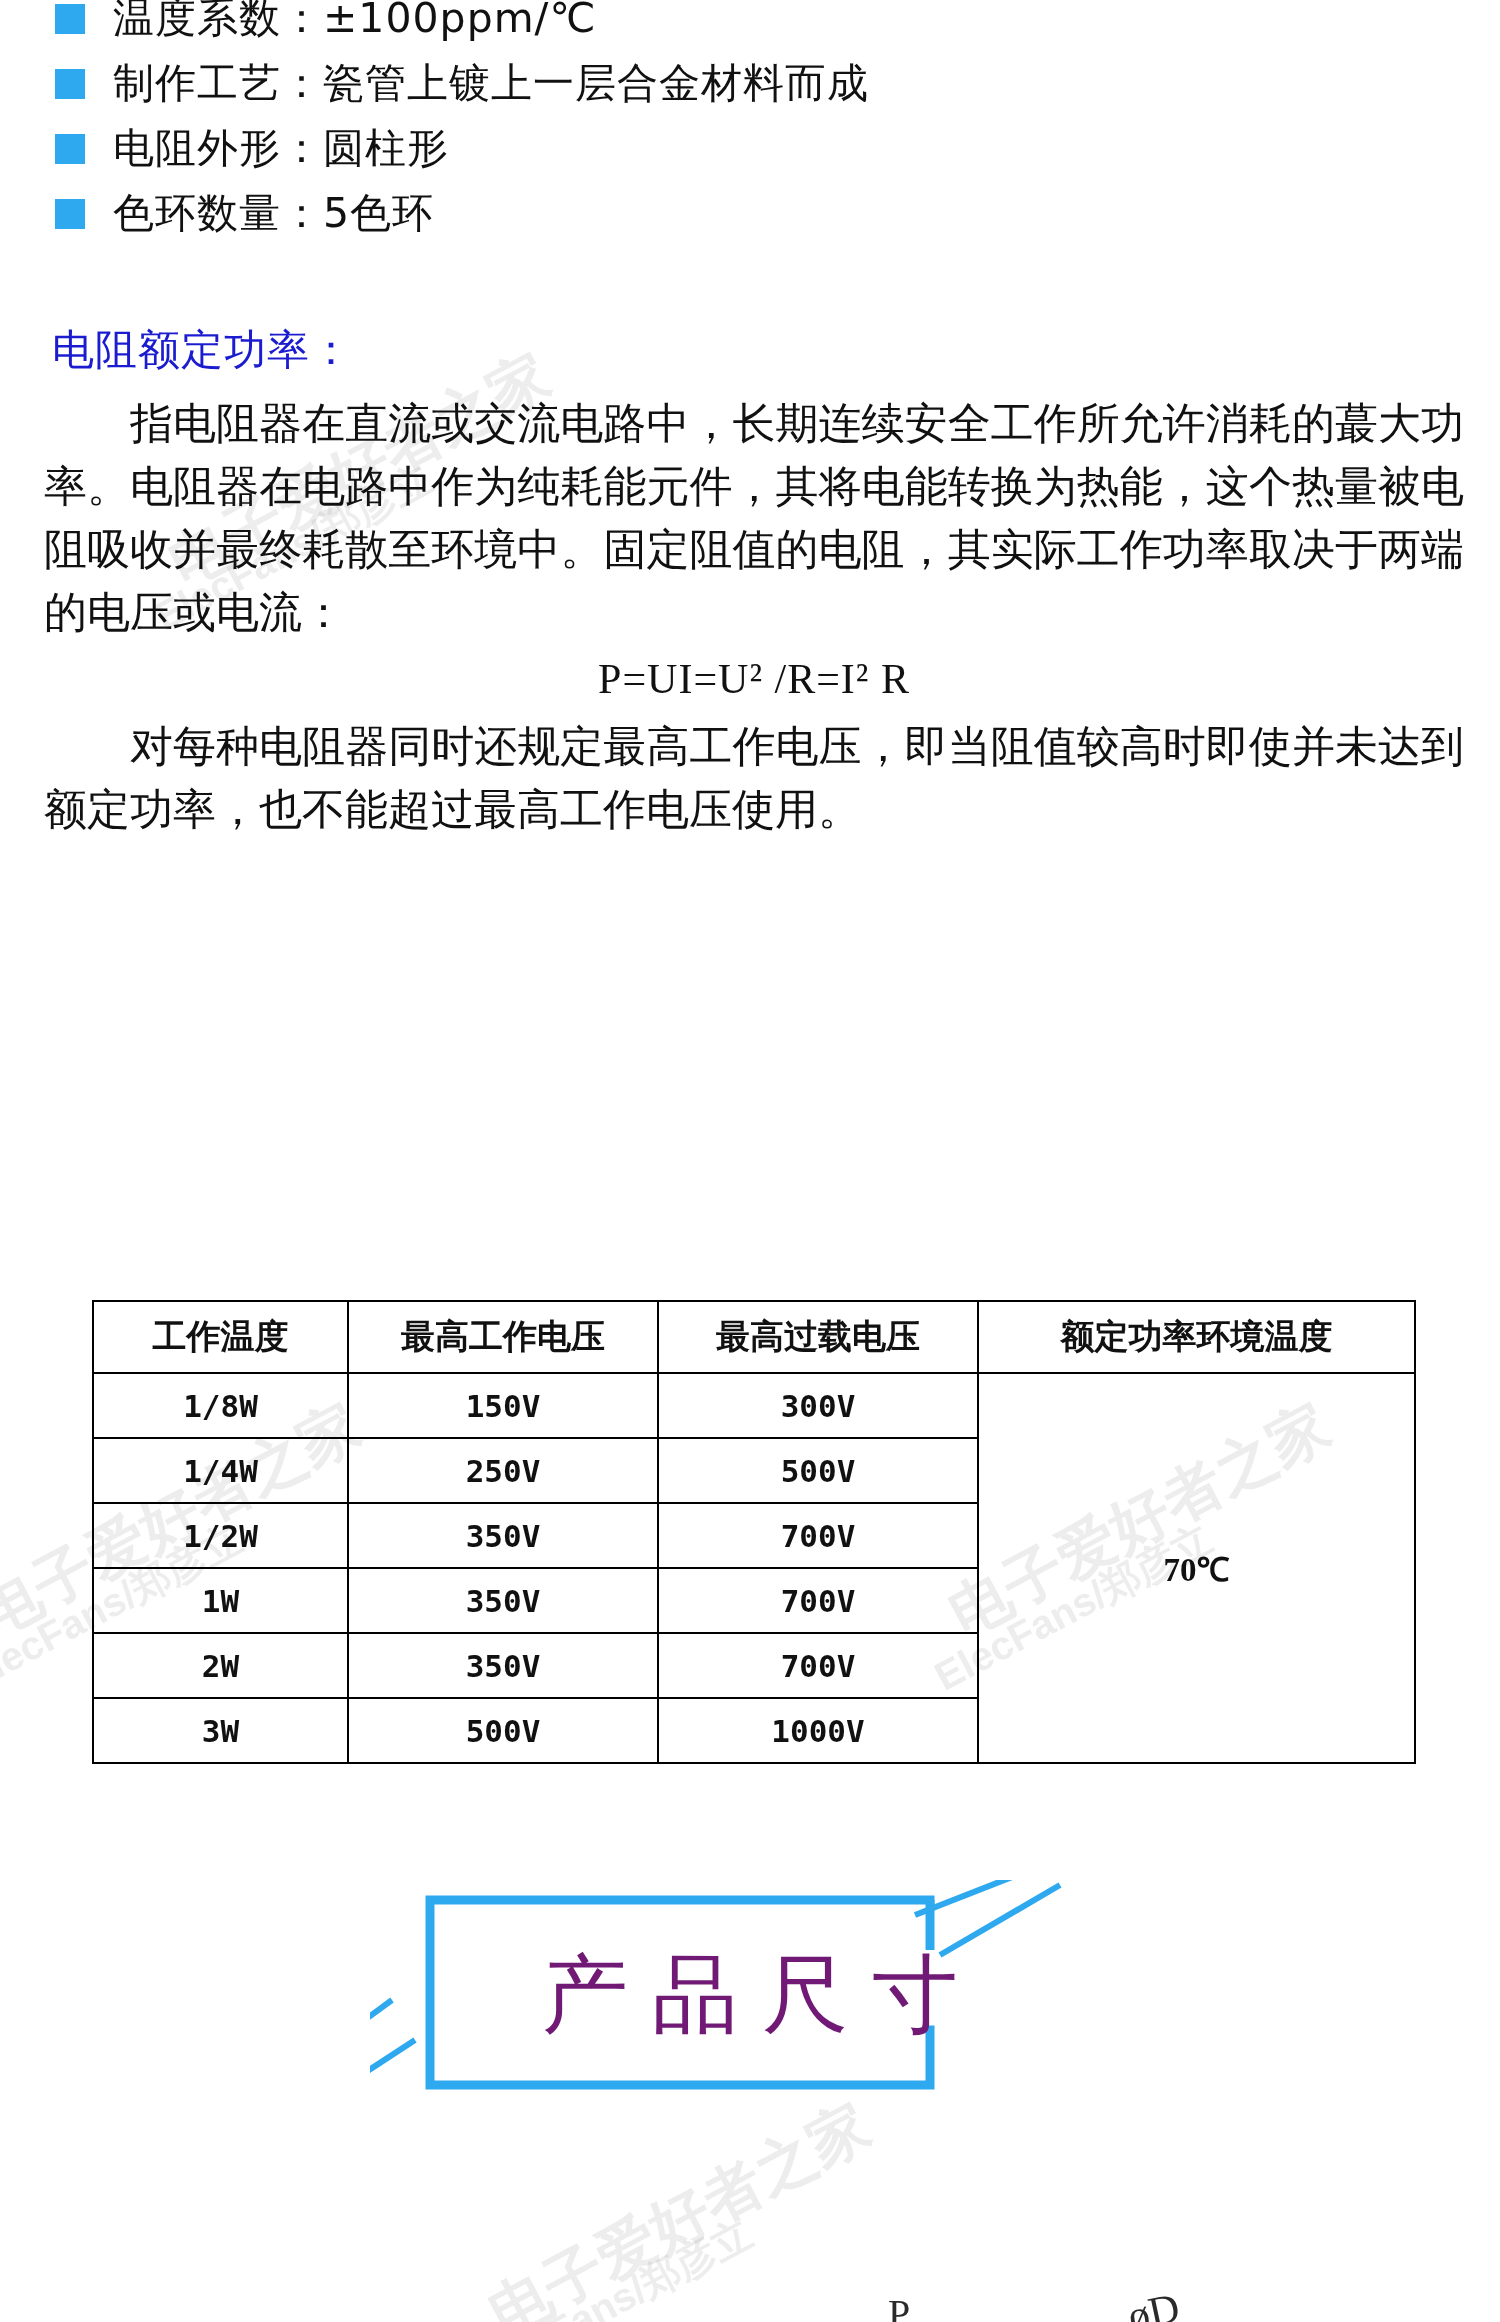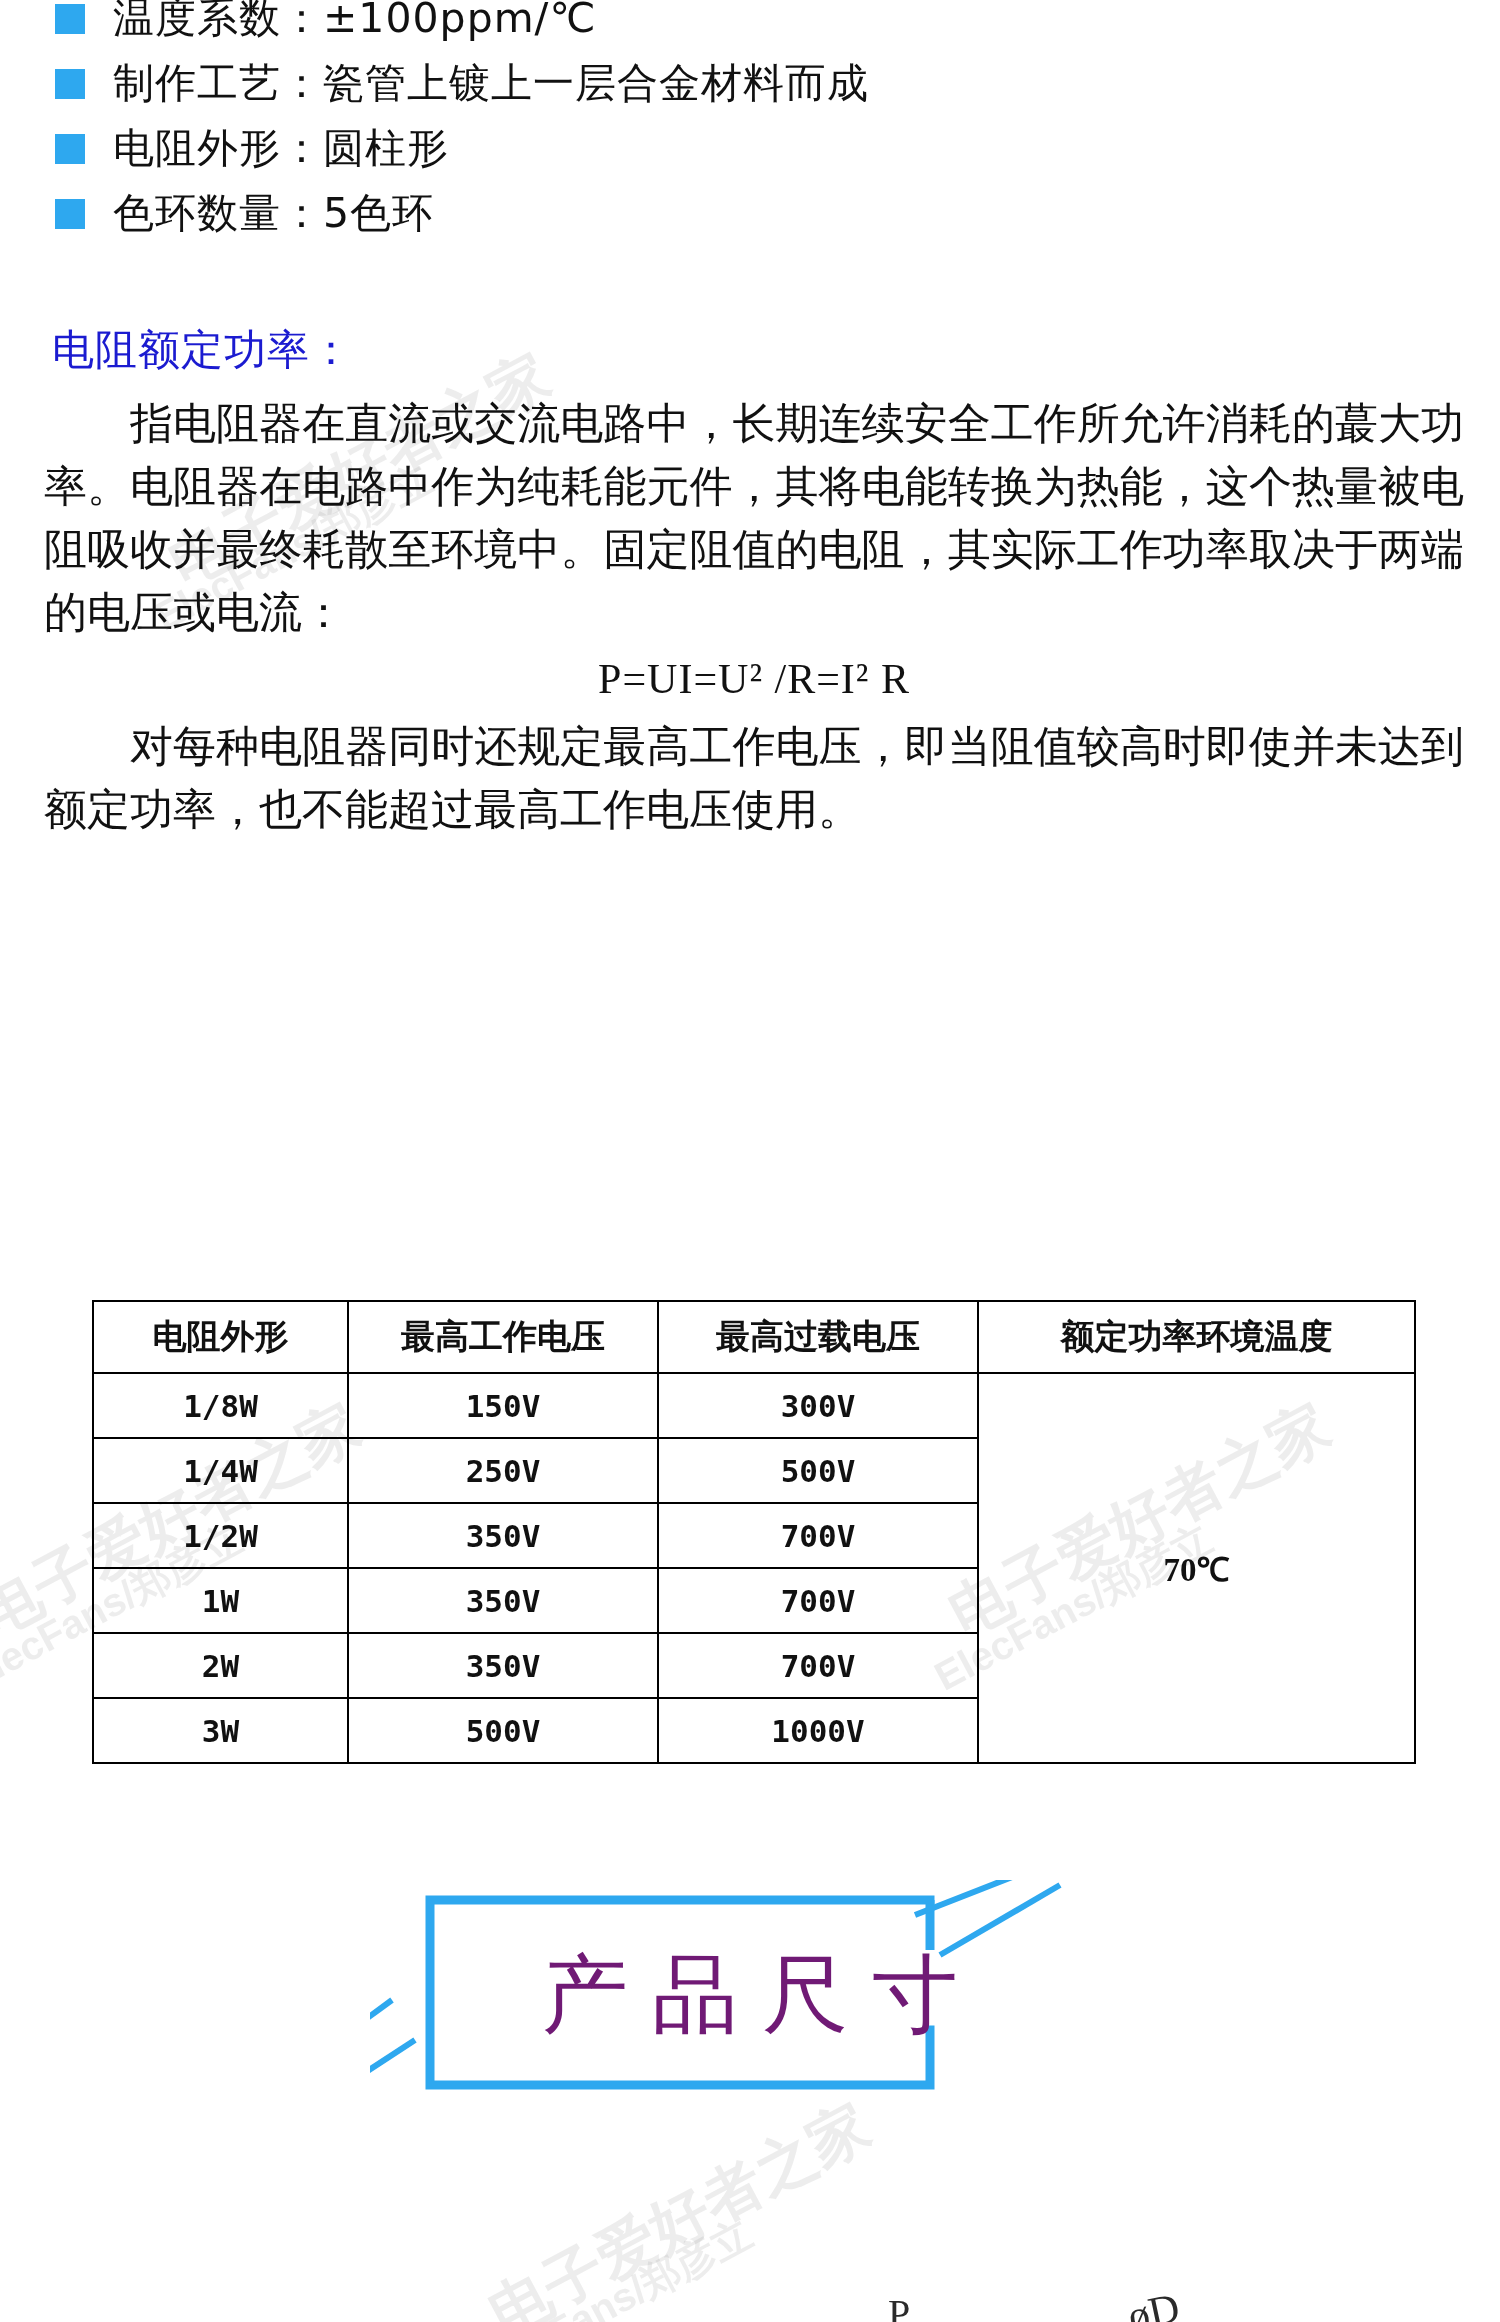--- a/index.html
+++ b/index.html
@@ -207,21 +207,21 @@
 <div class="spec-table-wrap">
   <table class="spec">
     <colgroup>
       <col style="width:255px">
       <col style="width:310px">
       <col style="width:320px">
       <col style="width:437px">
     </colgroup>
     <thead>
       <tr>
-        <th>电阻外形</th>
+        <th>工作温度</th>
         <th>最高工作电压</th>
         <th>最高过载电压</th>
         <th>额定功率环境温度</th>
       </tr>
     </thead>
     <tbody>
       <tr>
         <td class="val">1/8W</td>
         <td class="val">150V</td>
         <td class="val">300V</td>

